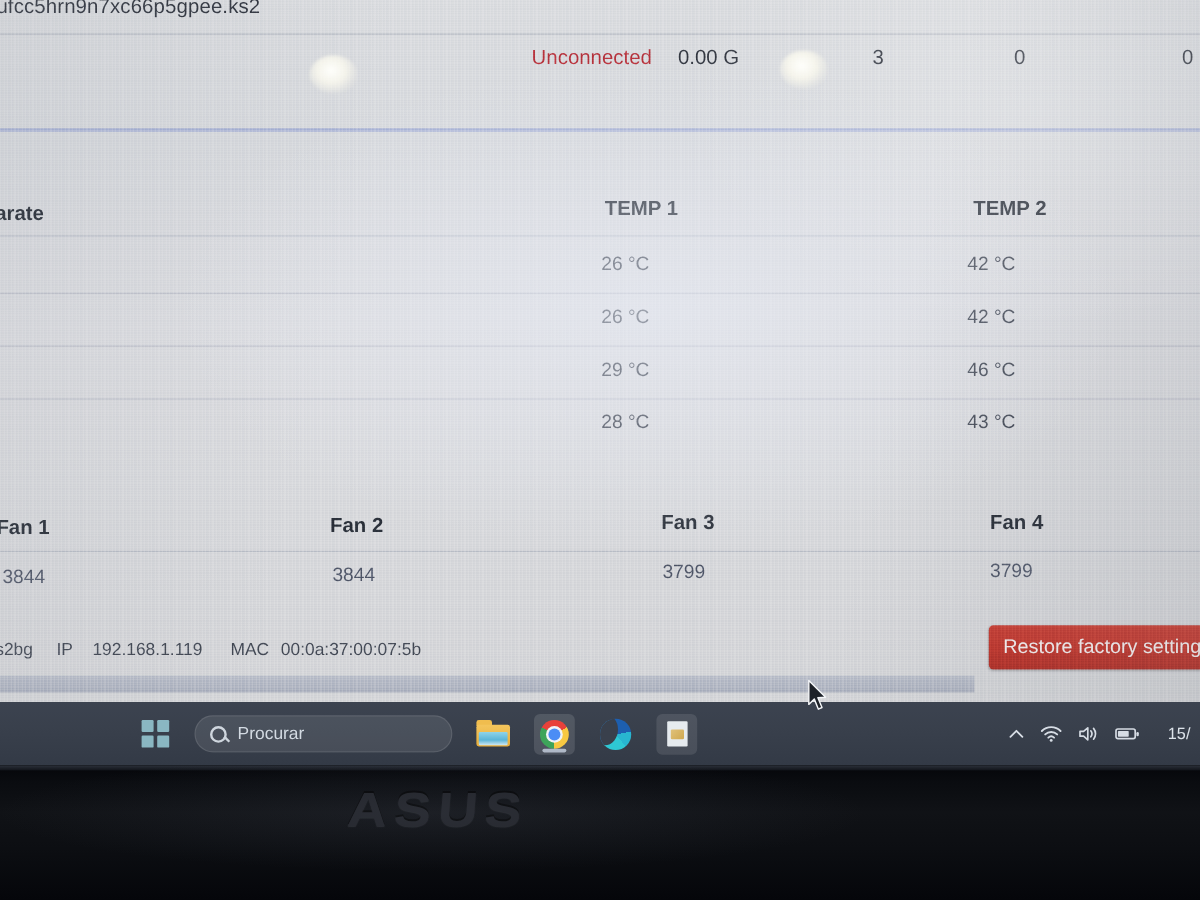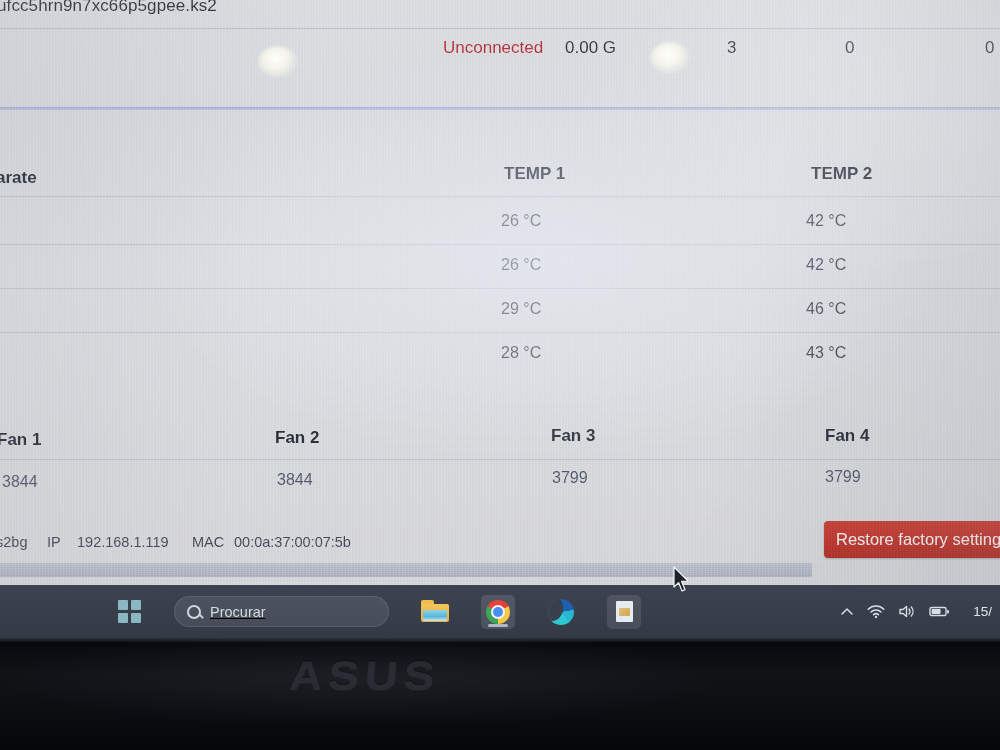--- a/index.html
+++ b/index.html
@@ -111,21 +111,21 @@
   .hscroll-track{ position:absolute; left:0; top:562px; width:1000px; height:16px; background:rgba(205,207,210,.55); }
   .hscroll-thumb{ position:absolute; left:0; top:563px; width:812px; height:14px;
     background:linear-gradient(180deg, rgba(172,178,192,.75), rgba(152,158,175,.78)); }
 
   
   .taskbar{
     position:absolute; left:0; top:585px; width:1000px; height:53px;
     background:linear-gradient(180deg,#3c4350 0%,#39404c 40%,#333a46 100%);
     z-index:10;
   }
-  .tb-center{ position:absolute; left:118px; top:0; height:53px; display:flex; align-items:center; gap:24px;text-decoration:underline; }
+  .tb-center{ position:absolute; left:118px; top:0; height:53px; display:flex; align-items:center; gap:12px; }
 
   .win-logo{ width:23px; height:23px; display:grid; grid-template-columns:1fr 1fr; grid-template-rows:1fr 1fr; gap:2.5px; }
   .win-logo i{ background:#8ab7c2; display:block; border-radius:1px; }
 
   .searchbox{
     width:215px; height:31px; border-radius:16px;
     background:rgba(255,255,255,.09); border:1px solid rgba(255,255,255,.10);
     display:flex; align-items:center; gap:9px; padding:0 12px; margin-left:9px;
   }
   .searchbox .mag{ width:14px; height:14px; border:2px solid #cfd6de; border-radius:50%; position:relative; flex:0 0 auto; }

